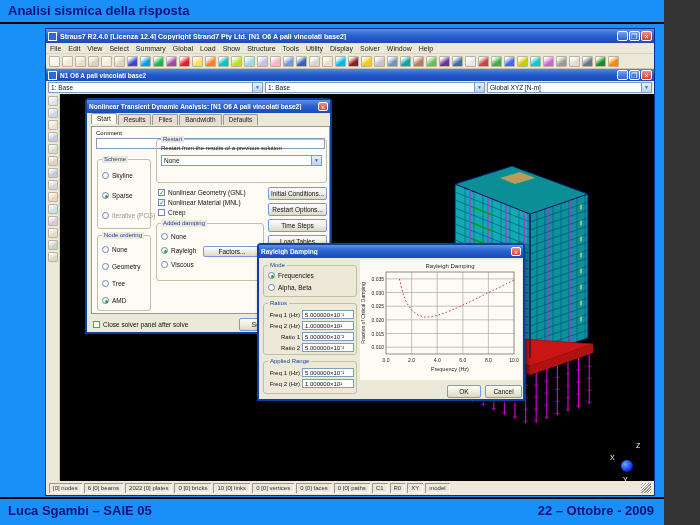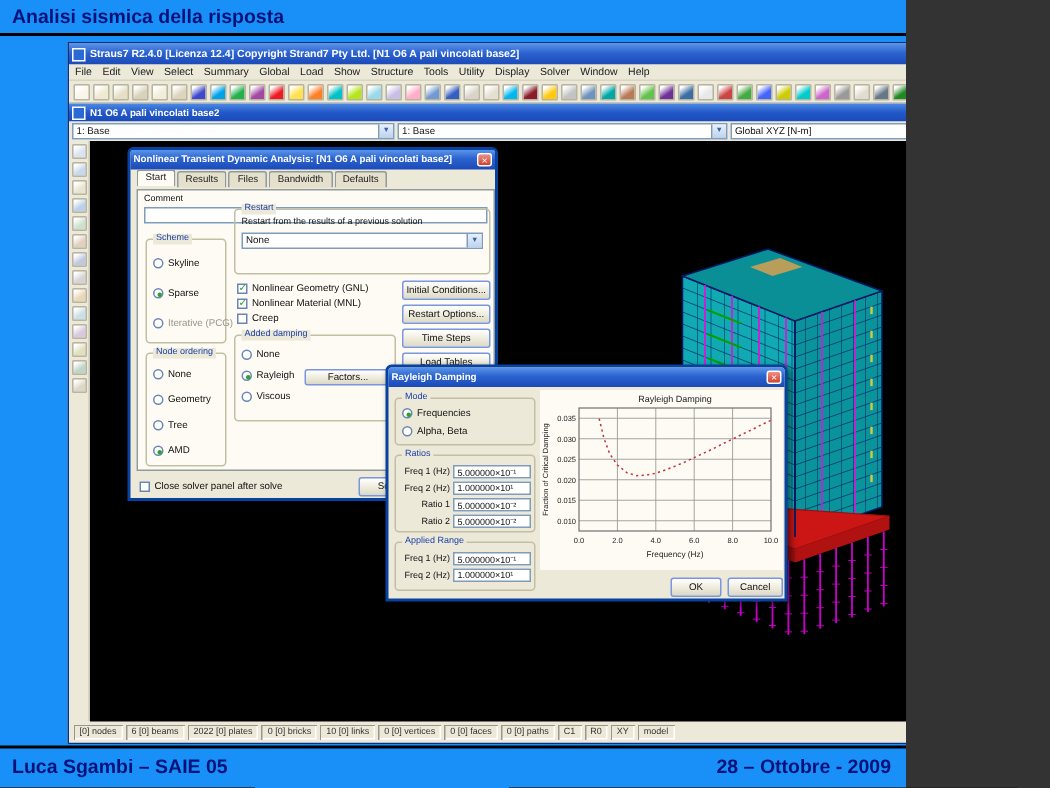--- a/index.html
+++ b/index.html
@@ -1,17 +1,17 @@
 <!DOCTYPE html>
 <html><head>
 <meta charset="utf-8">
 <style>
   html,body{margin:0;padding:0;background:#333;}
   *{box-sizing:border-box;font-family:"Liberation Sans",sans-serif;}
-  .slide{position:relative;width:604px;height:525px;background:#1990f8;overflow:hidden;}
+  .slide{position:relative;width:664px;height:525px;background:#1990f8;overflow:hidden;}
   .slide-title{position:absolute;left:8px;top:3px;font-size:13px;font-weight:bold;color:#00127a;}
   .hrule-top{position:absolute;left:0;top:22px;width:700px;height:2px;background:#000;}
   .hrule-bottom{position:absolute;left:0;top:497px;width:700px;height:2px;background:#000;}
   .footer-left{position:absolute;left:8px;top:503px;font-size:13px;font-weight:bold;color:#00127a;}
   .footer-right{position:absolute;right:10px;top:503px;font-size:13px;font-weight:bold;color:#00127a;}
 
   
   .app{position:absolute;left:45px;top:28px;width:610px;height:468px;background:#ece9d8;border:1px solid #08318c;display:flex;flex-direction:column;}
   .xp-title{height:14px;background:linear-gradient(180deg,#5a94e8 0%,#2b63cf 45%,#1b4ab8 100%);color:#fff;display:flex;align-items:center;padding:0 2px;flex:0 0 auto;}
   .xp-title .ttext{font-size:7px;font-weight:bold;white-space:nowrap;overflow:hidden;flex:1;}
@@ -528,14 +528,14 @@
         <rect x="26" y="12" width="128" height="82" fill="none" stroke="#707070" stroke-width="0.8"></rect>
         <polyline points="39.44,19.106666666666662 42.64,32.22666666666667 46.480000000000004,42.61333333333333 51.6,49.99333333333333 58,55.18666666666666 64.4,57.099999999999994 70.8,56.82666666666666 77.2,55.459999999999994 83.6,53.27333333333333 90,50.813333333333325 96.4,48.08 102.8,45.07333333333333 109.2,42.06666666666666 115.6,39.059999999999995 122,35.78 128.4,32.773333333333326 134.8,29.493333333333332 141.2,26.486666666666665 147.6,23.206666666666663 154,20.19999999999999" fill="none" stroke="#c03344" stroke-width="1" stroke-dasharray="1.5,2.2"></polyline>
         <text x="90" y="111" text-anchor="middle" font-size="5.5" fill="#222">Frequency (Hz)</text>
       </svg>
     <button class="xp-btn" style="left:188px;top:140px;width:34px;height:13px;">OK</button>
     <button class="xp-btn" style="left:226px;top:140px;width:37px;height:13px;">Cancel</button>
   </div>
 
   <div class="hrule-bottom"></div>
   <div class="footer-left">Luca Sgambi – SAIE 05</div>
-  <div class="footer-right">28 – Ottobre - 2009</div>
+  <div class="footer-right">22 – Ottobre - 2009</div>
 </div>
 
 </body></html>

